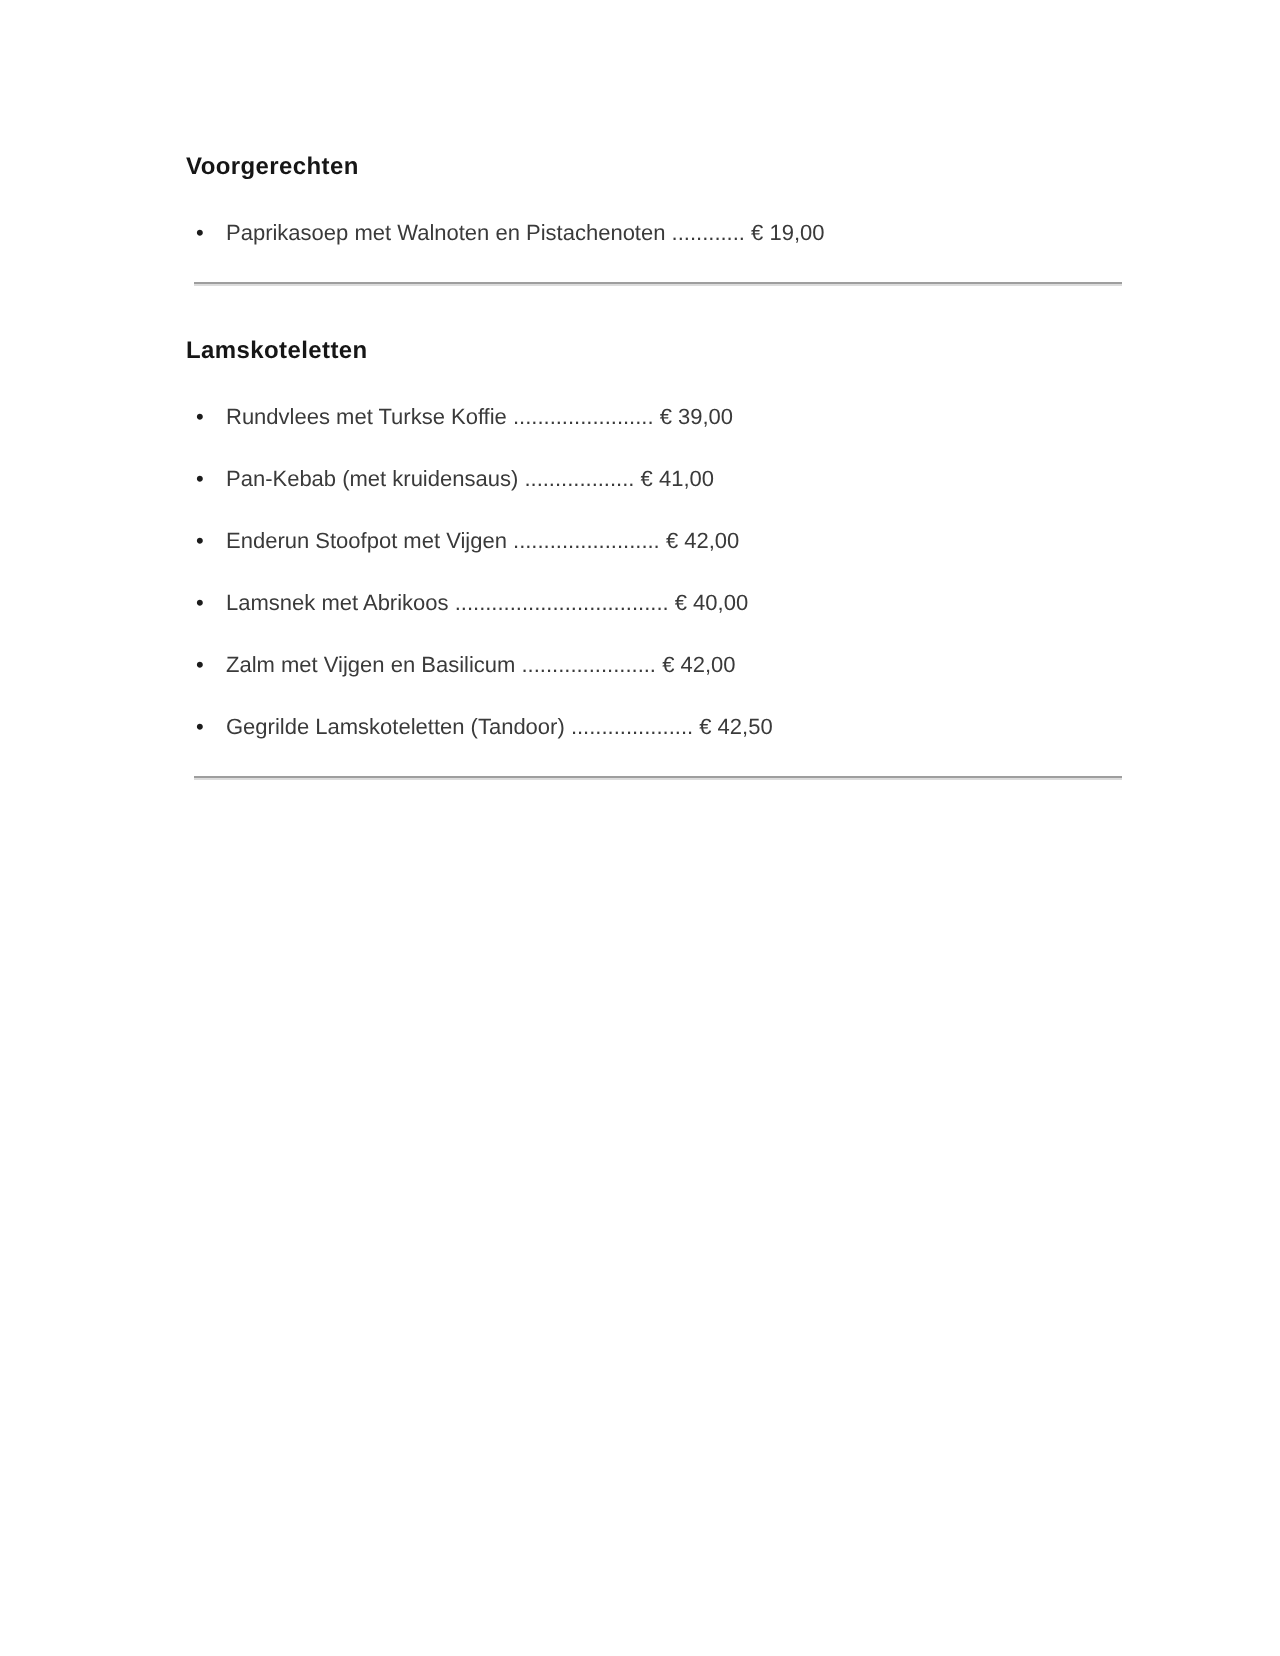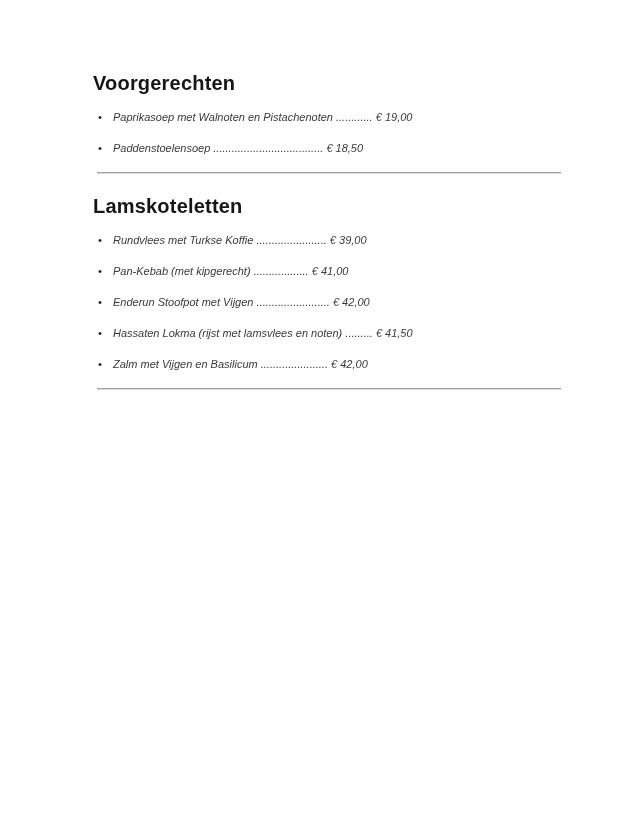--- a/index.html
+++ b/index.html
@@ -15,39 +15,38 @@
   }
   .doc {
     box-sizing: border-box;
     width: 640px;
     height: 828px;
     padding: 72px 40px 0 93px;
     background: #ffffff;
   }
   .section-title {
     margin: 0 0 16px 0;
-    font-size: 20px;
+    font-size: 12px;
     font-weight: bold;
     line-height: 22px;
     color: #161616;
     letter-spacing: 0.2px;
   }
   ul.menu-list {
     list-style: none;
     margin: 0;
     padding: 0;
   }
   ul.menu-list li {
     padding-left: 5px;
     margin: 0 0 17px 0;
     font-size: 11px;
     line-height: 14px;
     color: #3a3a3a;
     white-space: nowrap;
-    font-style: italic;
   }
   .bullet {
     display: inline-block;
     width: 6px;
     margin-right: 9px;
     color: #1c1c1c;
     font-size: 11px;
   }
   .dish-name, .dot-leader, .dish-price {
     color: #3a3a3a;
@@ -72,31 +71,31 @@
 </style>
 </head>
 <body>
 
 <div class="doc">
 
   <h1 class="section-title">Voorgerechten</h1>
 
   <ul class="menu-list">
     <li><span class="bullet">•</span><span class="dish-name">Paprikasoep met Walnoten en Pistachenoten</span> <span class="dot-leader">............</span> <span class="dish-price">€ 19,00</span></li>
-    <li><span class="bullet">•</span><span class="dish-name">Paddenstoelensoep</span> <span class="dot-leader">....................................</span> <span class="dish-price">€ 18,50</span></li>
   </ul>
 
   <hr class="section-divider first">
   <div class="section-gap"></div>
 
   <h1 class="section-title">Lamskoteletten</h1>
 
   <ul class="menu-list">
     <li><span class="bullet">•</span><span class="dish-name">Rundvlees met Turkse Koffie</span> <span class="dot-leader">.......................</span> <span class="dish-price">€ 39,00</span></li>
-    <li><span class="bullet">•</span><span class="dish-name">Pan-Kebab (met kipgerecht)</span> <span class="dot-leader">..................</span> <span class="dish-price">€ 41,00</span></li>
+    <li><span class="bullet">•</span><span class="dish-name">Pan-Kebab (met kruidensaus)</span> <span class="dot-leader">..................</span> <span class="dish-price">€ 41,00</span></li>
     <li><span class="bullet">•</span><span class="dish-name">Enderun Stoofpot met Vijgen</span> <span class="dot-leader">........................</span> <span class="dish-price">€ 42,00</span></li>
-    <li><span class="bullet">•</span><span class="dish-name">Hassaten Lokma (rijst met lamsvlees en noten)</span> <span class="dot-leader">.........</span> <span class="dish-price">€ 41,50</span></li>
+    <li><span class="bullet">•</span><span class="dish-name">Lamsnek met Abrikoos</span> <span class="dot-leader">...................................</span> <span class="dish-price">€ 40,00</span></li>
     <li><span class="bullet">•</span><span class="dish-name">Zalm met Vijgen en Basilicum</span> <span class="dot-leader">......................</span> <span class="dish-price">€ 42,00</span></li>
+    <li><span class="bullet">•</span><span class="dish-name">Gegrilde Lamskoteletten (Tandoor)</span> <span class="dot-leader">....................</span> <span class="dish-price">€ 42,50</span></li>
   </ul>
 
   <hr class="section-divider last">
 
 </div>
 
 </body></html>

